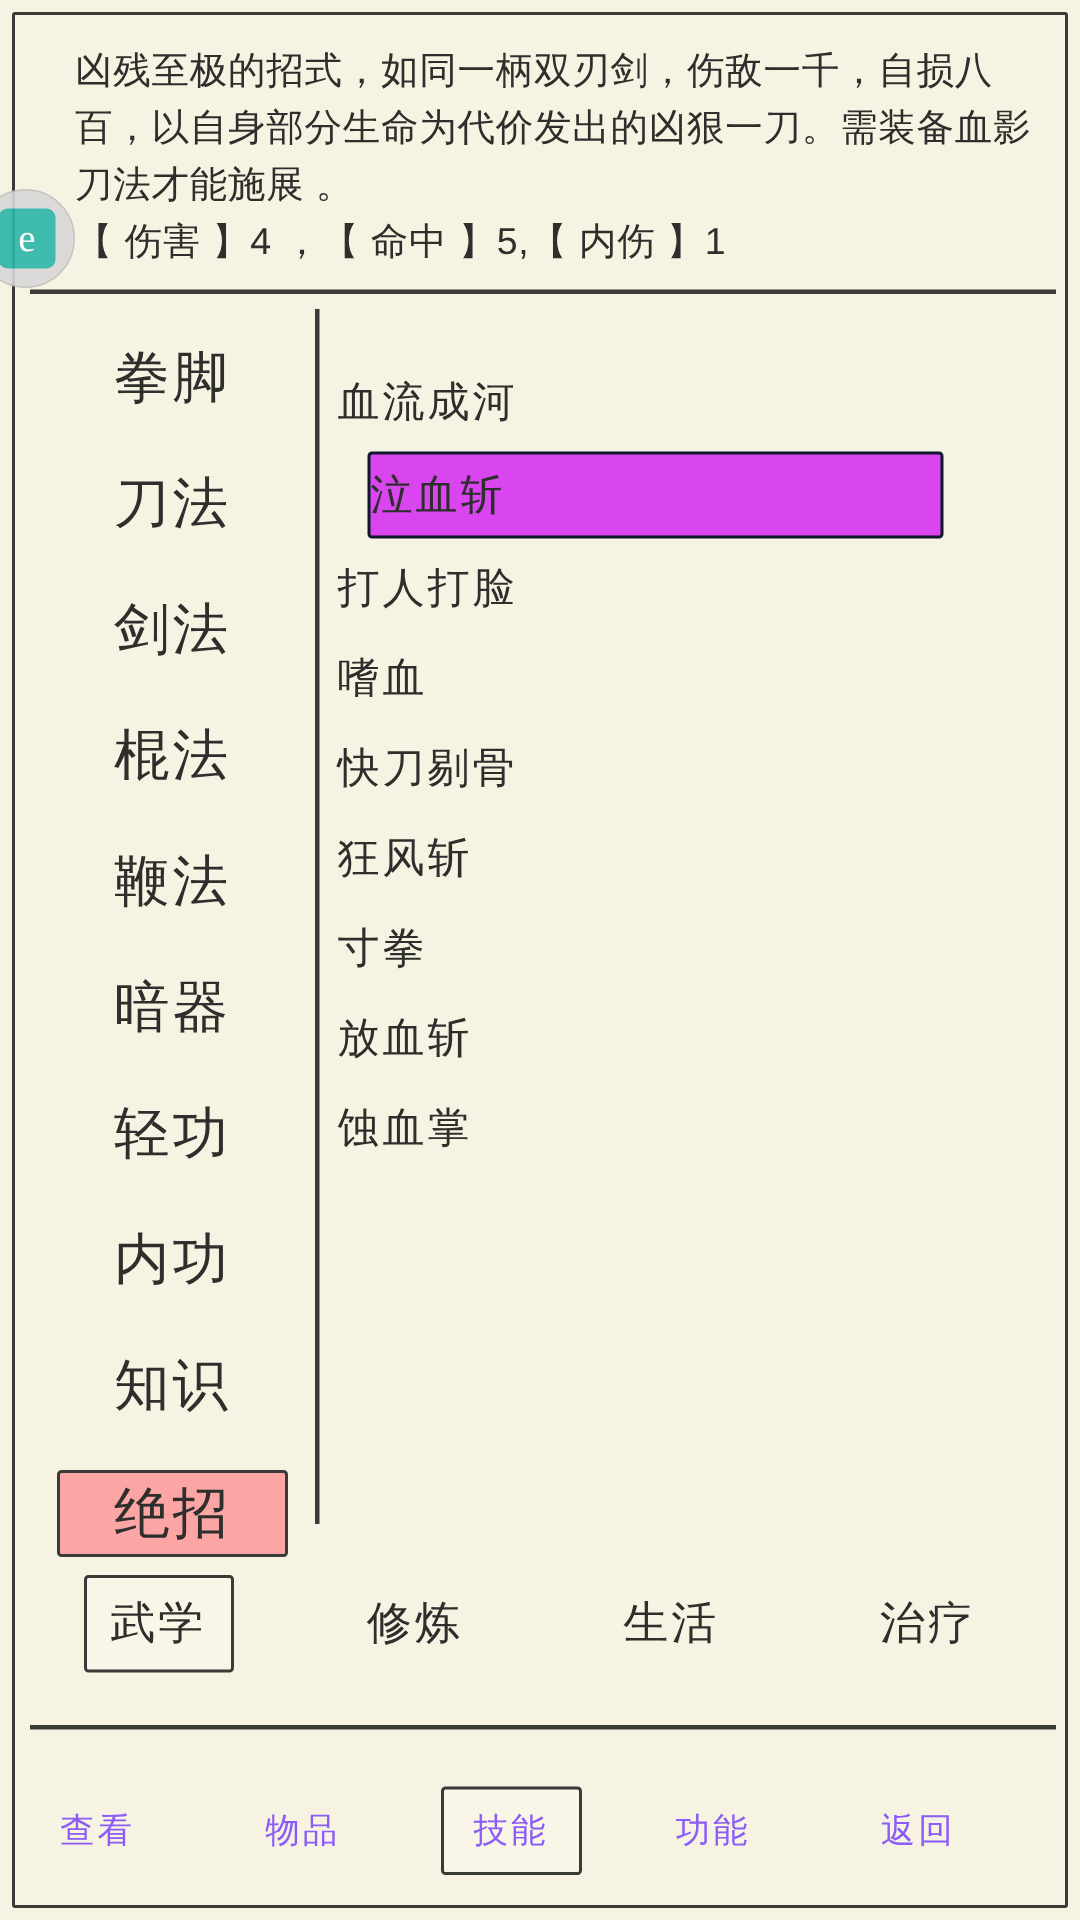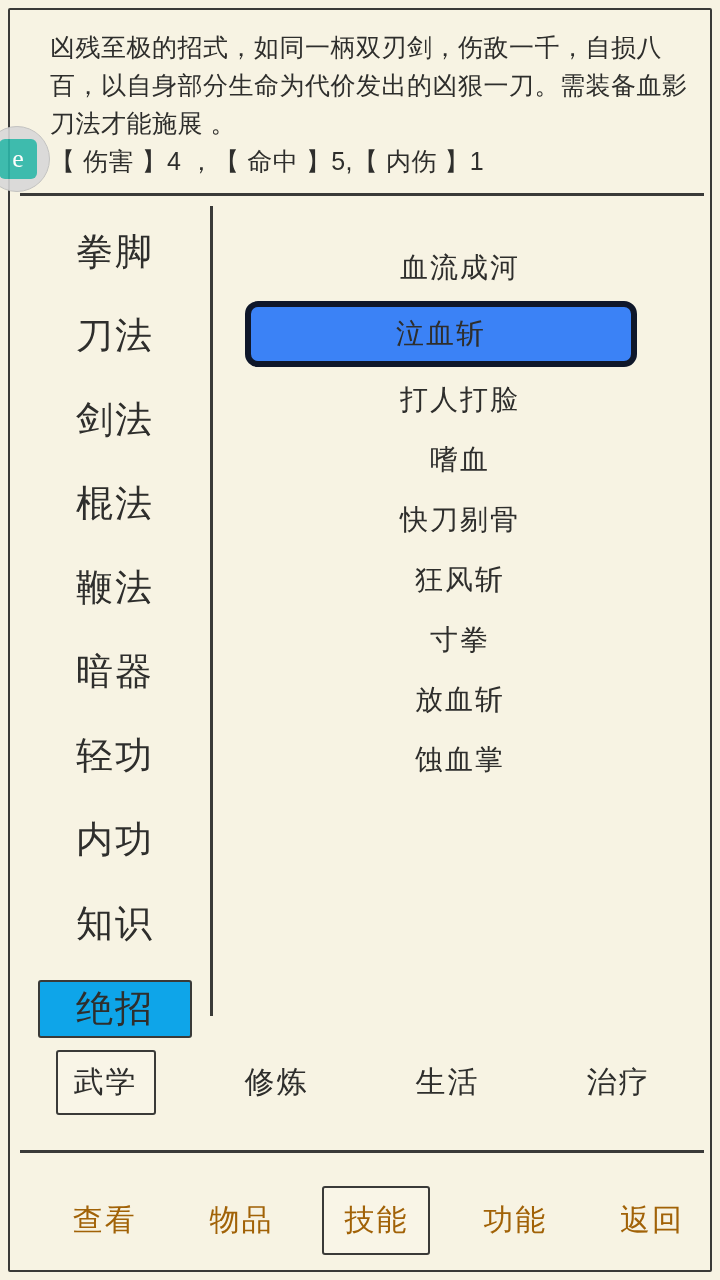--- a/index.html
+++ b/index.html
@@ -69,21 +69,21 @@
     color: #2e2e2c;
     letter-spacing: 2px;
     cursor: pointer;
   }
   .category-item.selected {
     border: 2px solid #3a3a38;
     border-radius: 3px;
     height: 54px;
     line-height: 54px;
     margin: 14px 8px;
-    background: #0ea5e9;
+    background: #fca5a5;
   }
 
   
   #column-divider {
     position: absolute;
     left: 200px;
     top: 196px;
     width: 0;
     height: 810px;
     border-left: 3px solid #3a3a38;
@@ -92,30 +92,29 @@
   
   #skill-list {
     position: absolute;
     left: 215px;
     top: 228px;
     width: 470px;
   }
   .skill-item {
     height: 60px;
     line-height: 60px;
-    text-align: center;
     font-size: 28px;
     letter-spacing: 2px;
     color: #2e2e2c;
     cursor: pointer;
   }
   .skill-item.selected {
-    border: 6px solid #0f172a;
-    border-radius: 13px;
-    background: #3b82f6;
+    border: 2px solid #0f172a;
+    border-radius: 3px;
+    background: #d946ef;
     height: 54px;
     line-height: 54px;
     margin: 3px 0;
     width: 380px;
     margin-left: 20px;
   }
 
   
   #tab-row {
     position: absolute;
@@ -159,24 +158,24 @@
     position: absolute;
     left: 10px;
     top: 1160px;
     width: 684px;
     height: 100px;
     display: flex;
     align-items: center;
   }
   .nav-item {
     flex: 1;
-    text-align: right;
-    font-size: 30px;
-    letter-spacing: 2px;
-    color: #a16207;
+    text-align: left;
+    font-size: 23px;
+    letter-spacing: 2px;
+    color: #8b5cf6;
     cursor: pointer;
   }
   .nav-item .nav-inner {
     display: inline-block;
     padding: 12px 20px;
   }
   .nav-item.selected .nav-inner {
     border: 2px solid #3a3a38;
     border-radius: 3px;
     background: #f9f5e7;

